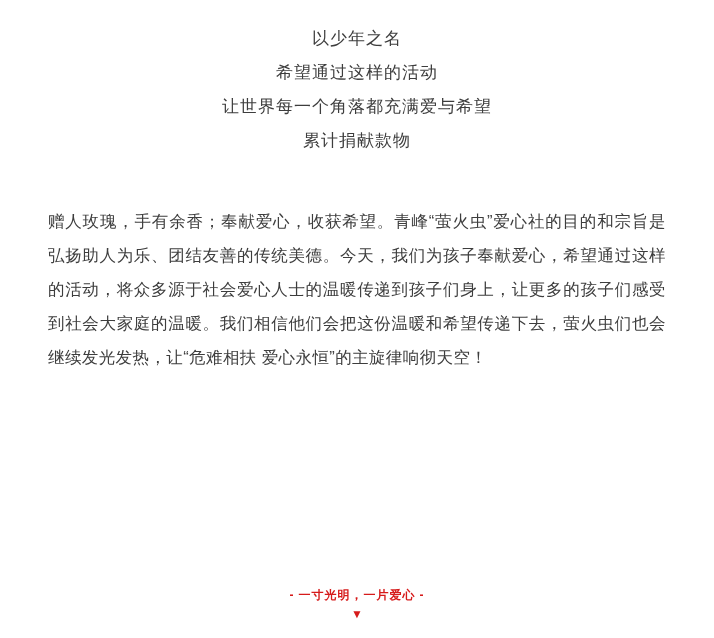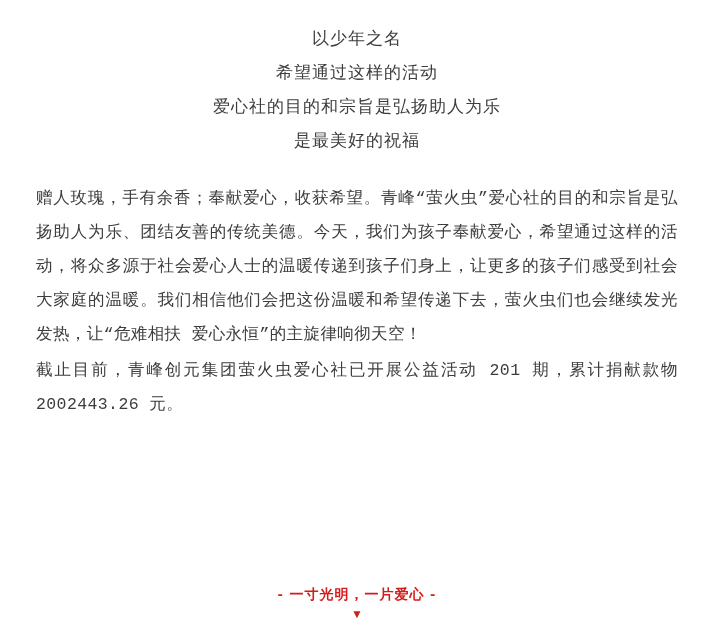--- a/index.html
+++ b/index.html
@@ -12,35 +12,34 @@
     background: #ffffff;
     font-family: "Liberation Sans", "DejaVu Sans", sans-serif;
     color: #3a3a3a;
     overflow: hidden;
   }
   .page {
     position: relative;
     width: 714px;
     height: 638px;
     box-sizing: border-box;
-    padding: 0 36px;
+    padding: 0 48px;
   }
   .poem {
     text-align: center;
     padding-top: 22px;
   }
   .poem-line {
     font-size: 17px;
     line-height: 34px;
     letter-spacing: 1px;
     color: #3d3d3d;
   }
   .body-block {
-    margin-top: 24px;
-    font-family: Liberation Mono, monospace;
+    margin-top: 46px;
   }
   .para {
     font-size: 16.5px;
     line-height: 34px;
     letter-spacing: 0.4px;
     text-align: justify;
     text-justify: inter-ideograph;
     color: #3d3d3d;
     margin: 0;
   }
@@ -49,25 +48,24 @@
   }
   .footer {
     position: absolute;
     left: 0;
     right: 0;
     bottom: 18px;
     text-align: center;
   }
   .footer-line {
     color: #d61b1b;
-    font-size: 14px;
+    font-size: 12px;
     line-height: 22px;
     letter-spacing: 1px;
     font-weight: bold;
-    font-family: Liberation Mono, monospace;
   }
   .footer-dash {
     color: #d61b1b;
     font-weight: bold;
     padding: 0 4px;
   }
   .arrow-down {
     color: #d61b1b;
     font-size: 12px;
     line-height: 12px;
@@ -75,27 +73,26 @@
   }
 </style>
 </head>
 <body>
 
 <div class="page">
 
   <div class="poem">
     <div class="poem-line">以少年之名</div>
     <div class="poem-line">希望通过这样的活动</div>
-    <div class="poem-line">爱心社的目的和宗旨是弘扬助人为乐</div>
-    <div class="poem-line">是最美好的祝福</div>
+    <div class="poem-line">让世界每一个角落都充满爱与希望</div>
+    <div class="poem-line">累计捐献款物</div>
   </div>
 
   <div class="body-block">
     <p class="para">赠人玫瑰，手有余香；奉献爱心，收获希望。青峰“萤火虫”爱心社的目的和宗旨是弘扬助人为乐、团结友善的传统美德。今天，我们为孩子奉献爱心，希望通过这样的活动，将众多源于社会爱心人士的温暖传递到孩子们身上，让更多的孩子们感受到社会大家庭的温暖。我们相信他们会把这份温暖和希望传递下去，萤火虫们也会继续发光发热，让“危难相扶 爱心永恒”的主旋律响彻天空！</p>
-    <p class="para">截止目前，青峰创元集团萤火虫爱心社已开展公益活动 201 期，累计捐献款物 2002443.26 元。</p>
   </div>
 
   <div class="footer">
     <div class="footer-line">
       <span class="footer-dash">-</span><span>一寸光明，一片爱心</span><span class="footer-dash">-</span>
     </div>
     <div class="arrow-down">▼</div>
   </div>
 
 </div>

